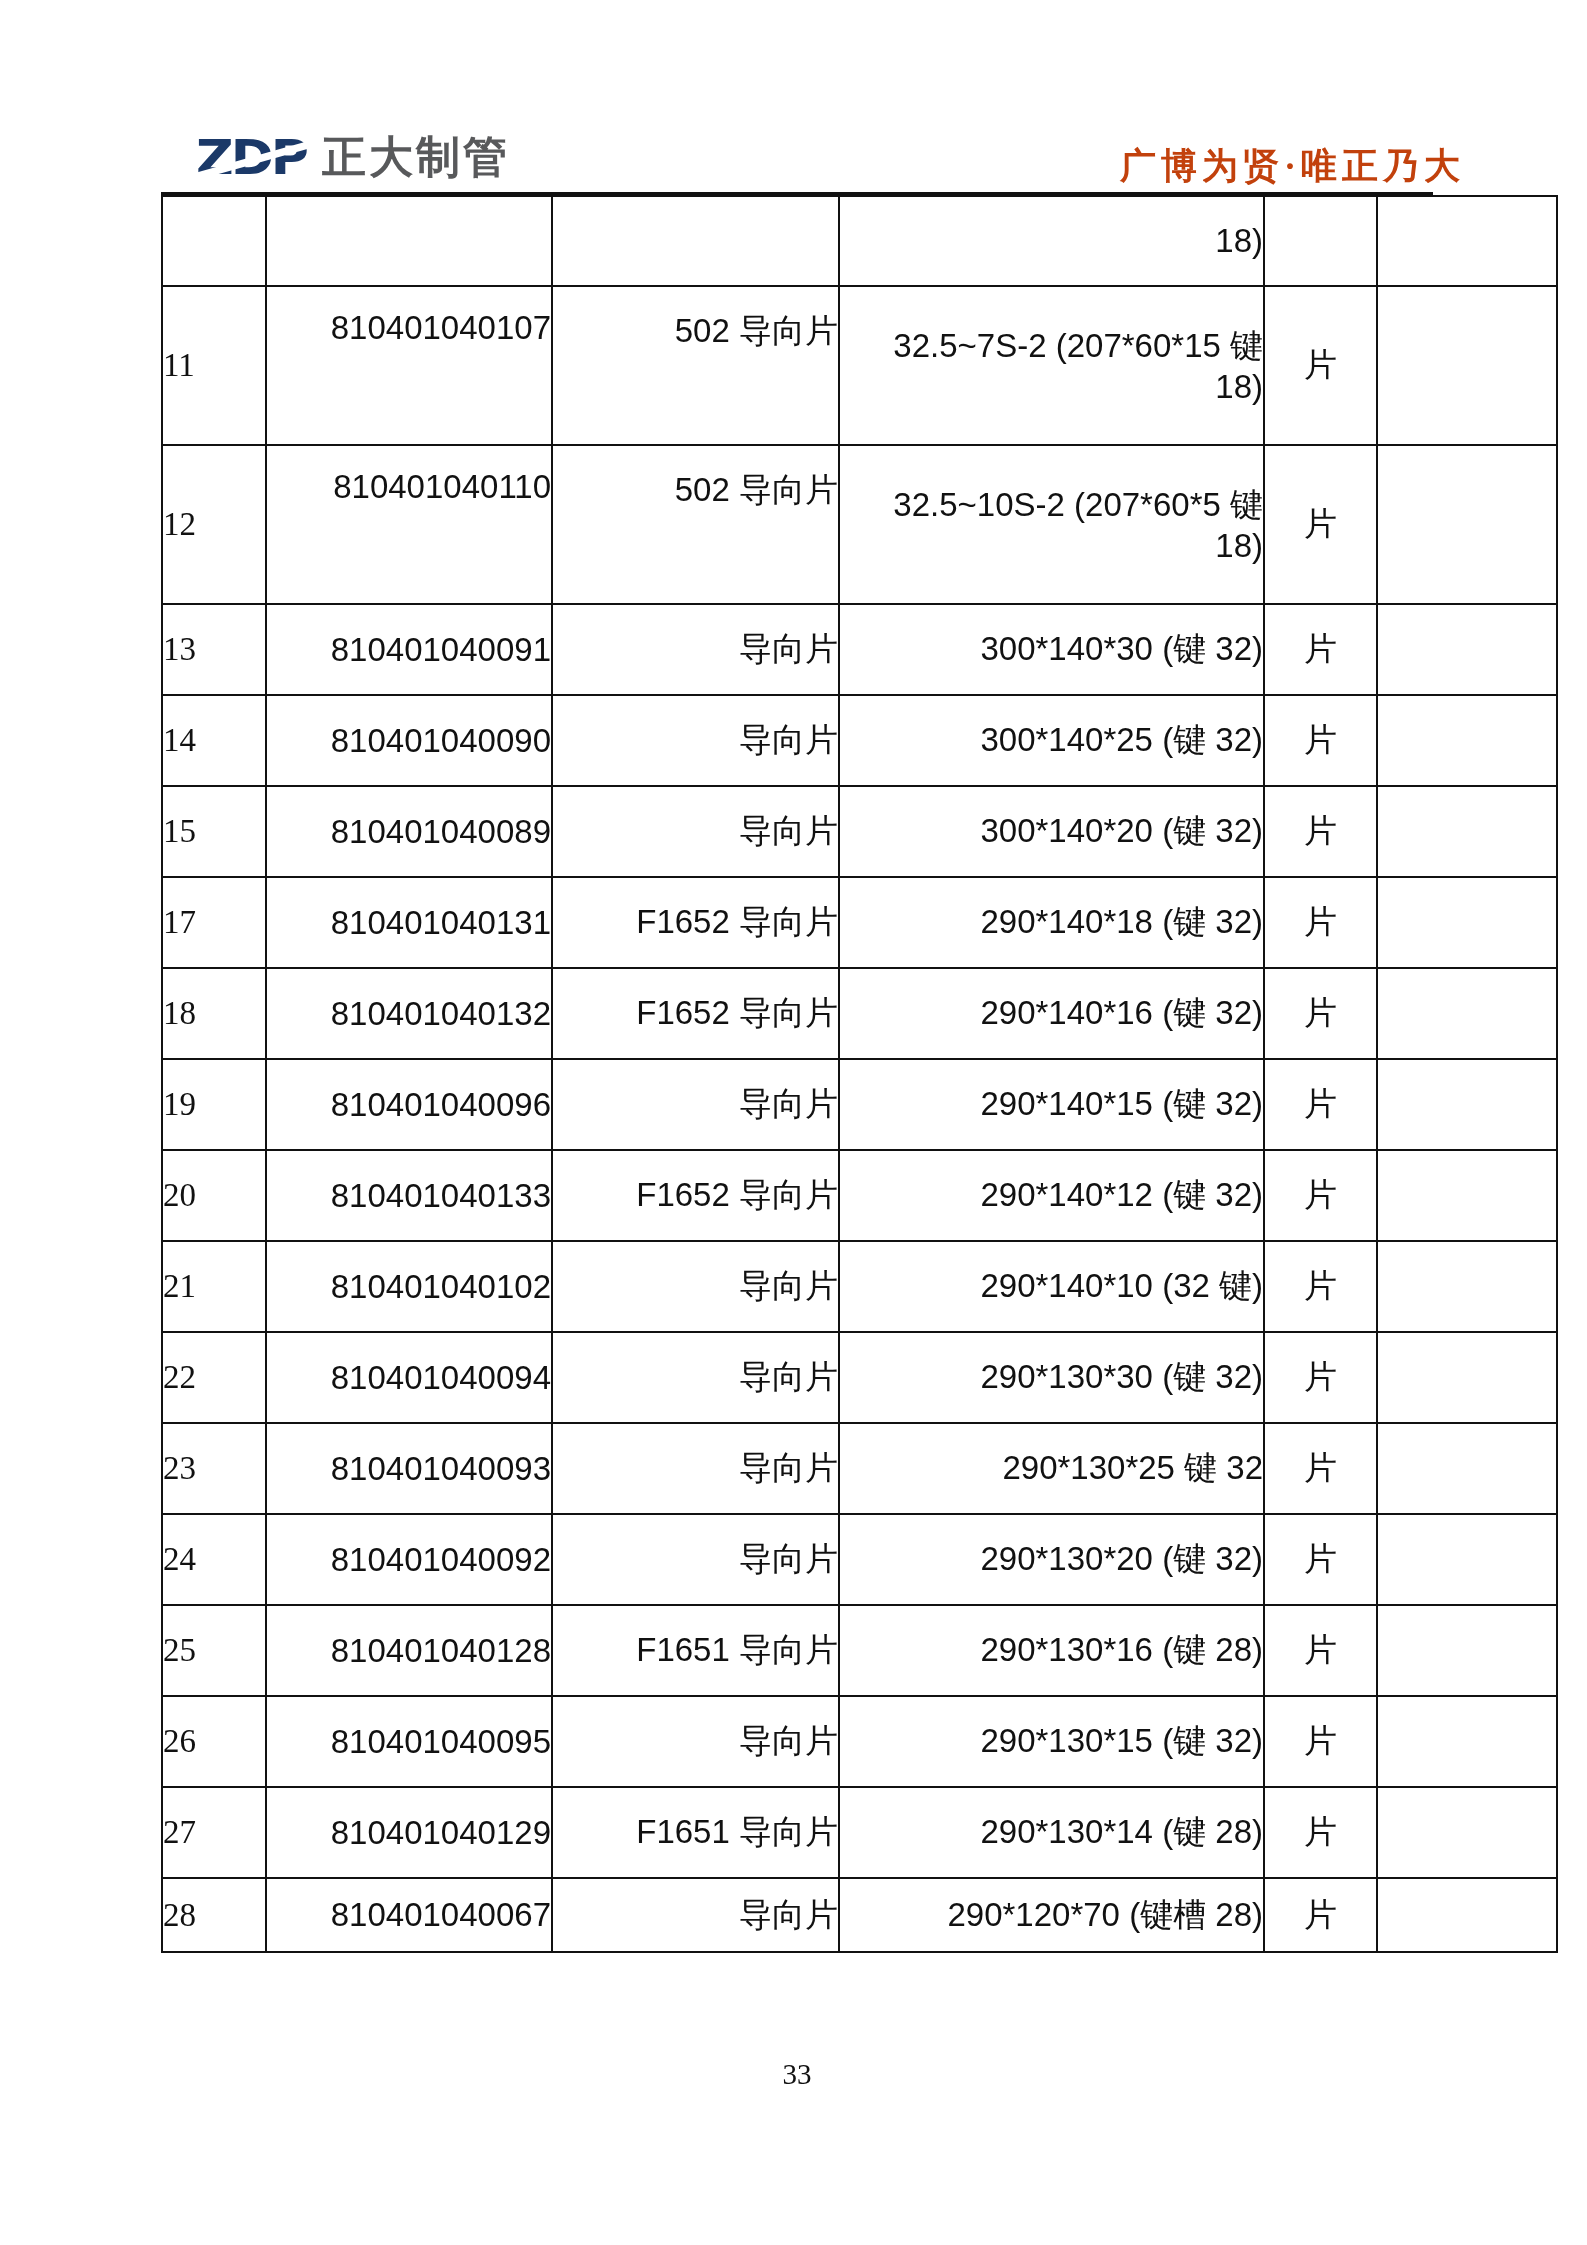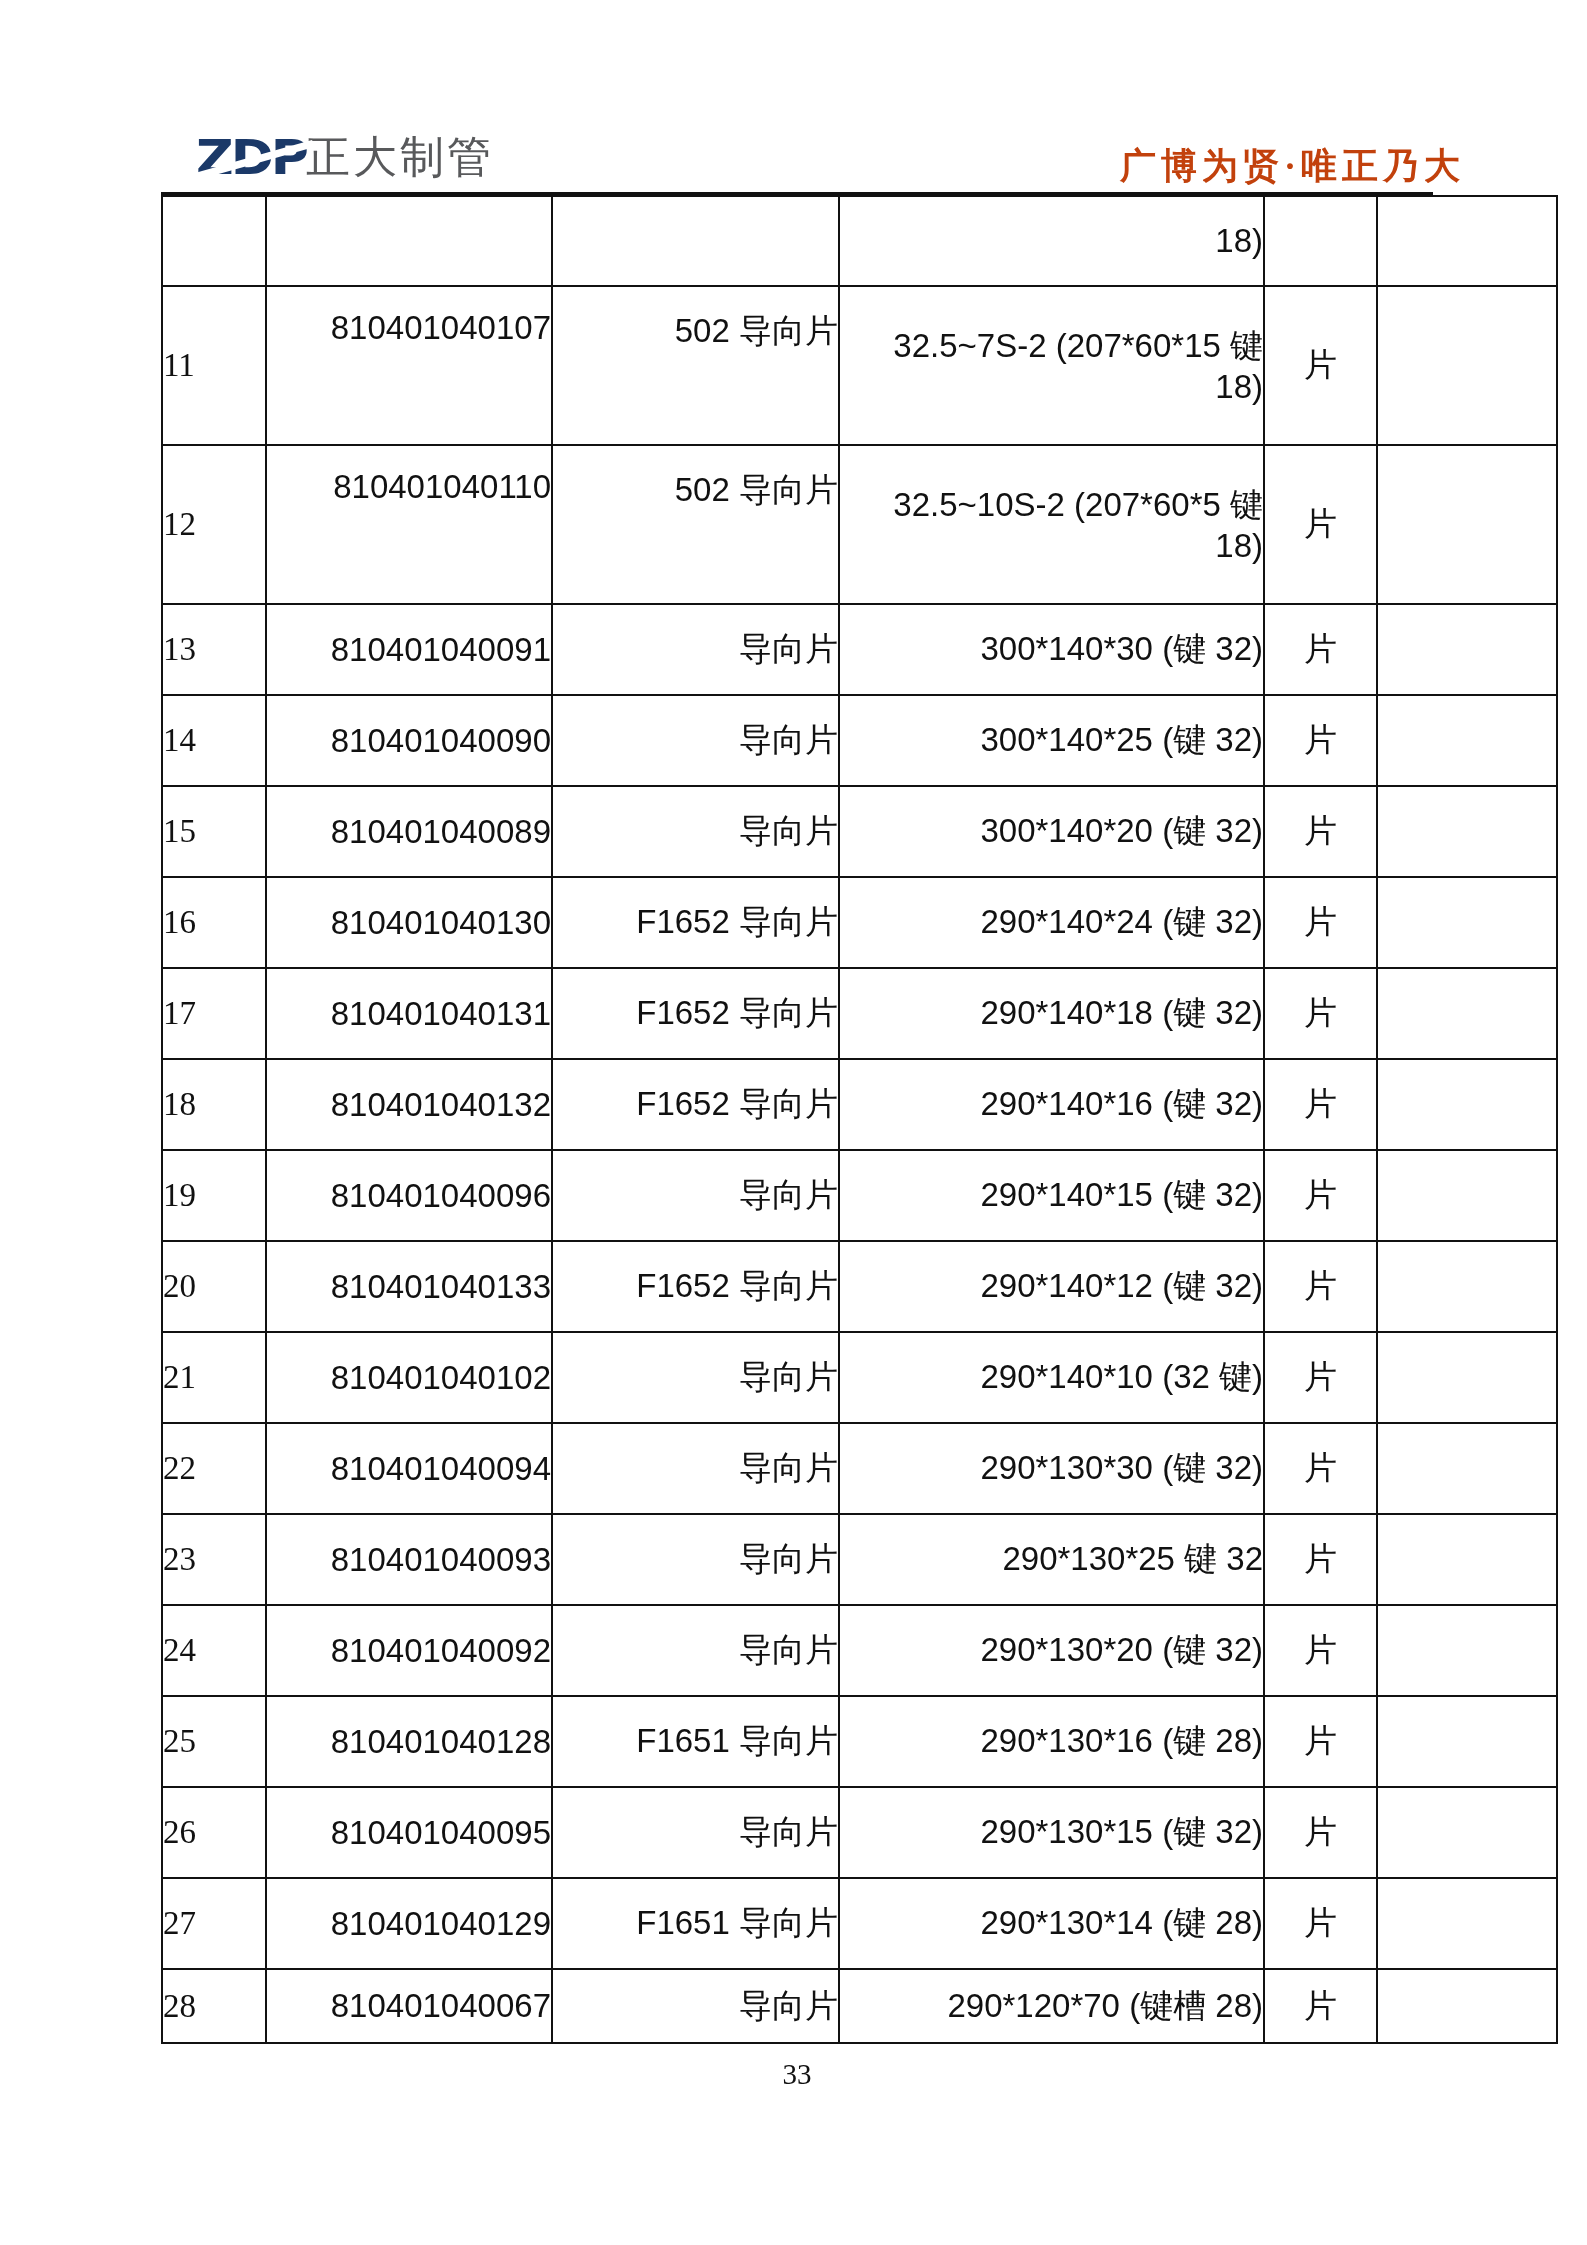--- a/index.html
+++ b/index.html
@@ -28,23 +28,24 @@
     display:inline-block;
   }
   .zdp .swoosh{
     position:absolute;left:-8px;top:24px;
     width:128px;height:8px;
     background:#ffffff;
     transform:rotate(-17deg);
   }
   .company{
     font-family:"Liberation Sans", sans-serif;
-    font-weight:normal;
+    font-weight:bold;
     font-size:44px;line-height:48px;
     letter-spacing:3px;
+    margin-left:16px;
   }
   .slogan{
     position:absolute;left:1120px;top:146px;
     font-family:"Liberation Serif", serif;
     font-weight:600;
     font-size:36px;line-height:40px;
     letter-spacing:5px;
     white-space:nowrap;
   }
   .header-rule{
@@ -174,28 +175,20 @@
         </tr>
         <tr class="r-normal">
           <td class="c-num">15</td>
           <td class="c-code">810401040089</td>
           <td class="c-name">导向片</td>
           <td class="c-spec">300*140*20 (键 32)</td>
           <td class="c-unit">片</td>
           <td class="c-note"></td>
         </tr>
         <tr class="r-normal">
-          <td class="c-num">16</td>
-          <td class="c-code">810401040130</td>
-          <td class="c-name">F1652 导向片</td>
-          <td class="c-spec">290*140*24 (键 32)</td>
-          <td class="c-unit">片</td>
-          <td class="c-note"></td>
-        </tr>
-        <tr class="r-normal">
           <td class="c-num">17</td>
           <td class="c-code">810401040131</td>
           <td class="c-name">F1652 导向片</td>
           <td class="c-spec">290*140*18 (键 32)</td>
           <td class="c-unit">片</td>
           <td class="c-note"></td>
         </tr>
         <tr class="r-normal">
           <td class="c-num">18</td>
           <td class="c-code">810401040132</td>

